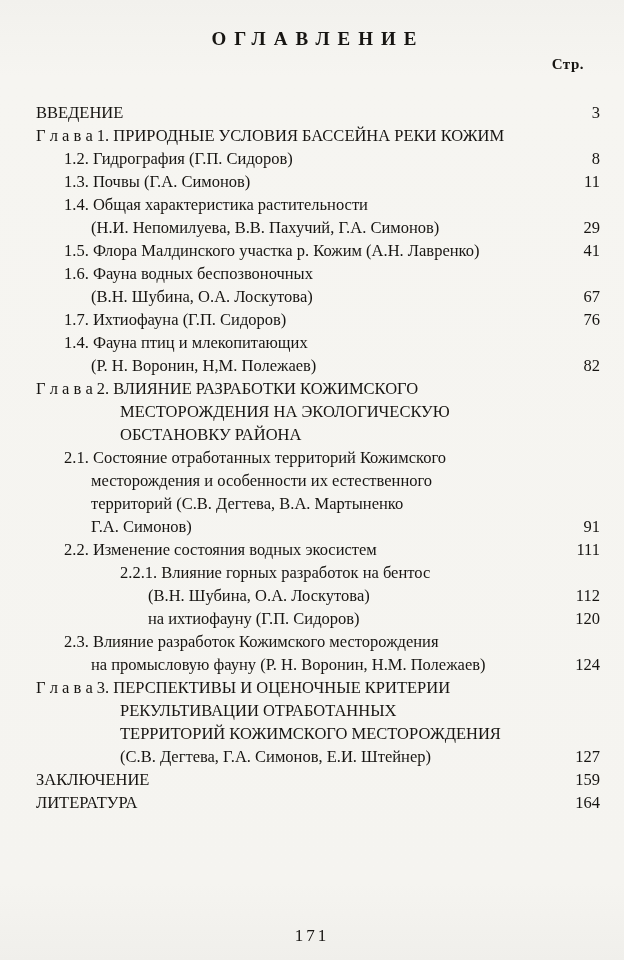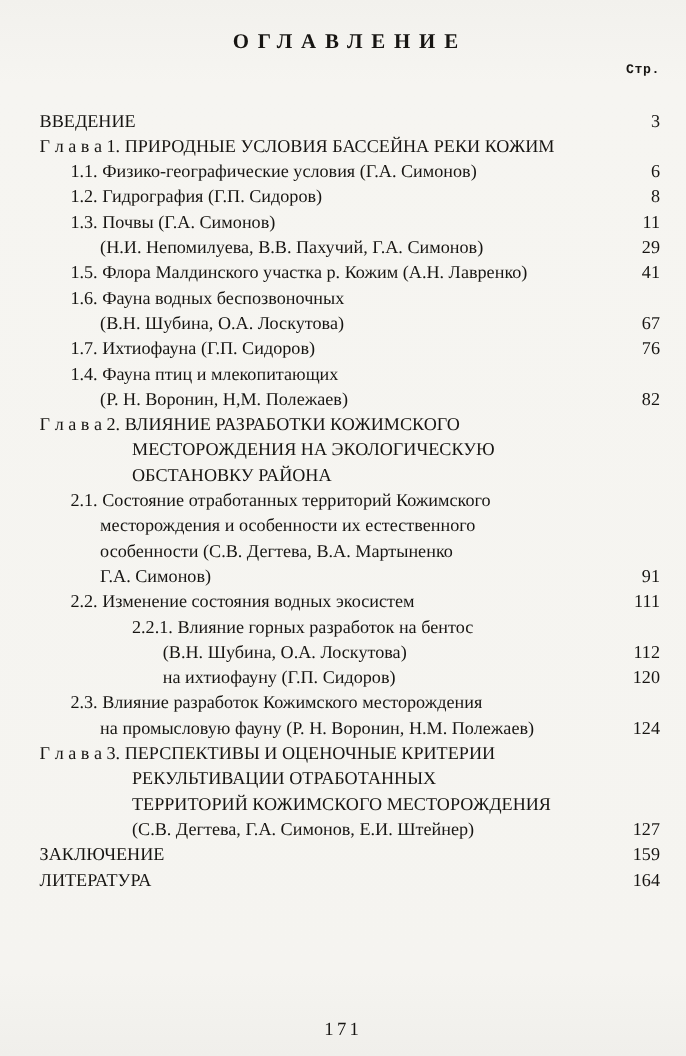--- a/index.html
+++ b/index.html
@@ -24,25 +24,24 @@
   }
   .title {
     text-align: center;
     font-size: 19px;
     font-weight: bold;
     letter-spacing: 8px;
     margin: 4px 0 6px 0;
   }
   .col-header {
     text-align: right;
-    font-size: 12px;
+    font-size: 15px;
     font-weight: bold;
     letter-spacing: 0.5px;
-    margin: 0 0 28px 0;
-    font-family: Liberation Mono, monospace;
+    margin: 0 16px 28px 0;
   }
   .toc {
     width: 100%;
   }
   .toc-line {
     display: flex;
     align-items: baseline;
     font-size: 16.5px;
     line-height: 23px;
     white-space: nowrap;
@@ -75,30 +74,29 @@
   <div class="col-header">Стр.</div>
   <div class="toc" id="toc">
       <div class="toc-line indent-0">
         <span class="toc-text">ВВЕДЕНИЕ</span>
         <span class="toc-page">3</span>
       </div>
       <div class="toc-line indent-0">
         <span class="toc-text">Г л а в а  1. ПРИРОДНЫЕ УСЛОВИЯ БАССЕЙНА РЕКИ КОЖИМ</span>
       </div>
       <div class="toc-line indent-1">
-        <span class="toc-text">1.1. Физико-географические условия (Г.А. Симонов)</span>
-        <span class="toc-page">6</span>
-      </div>
-      <div class="toc-line indent-1">
         <span class="toc-text">1.2. Гидрография (Г.П. Сидоров)</span>
         <span class="toc-page">8</span>
       </div>
       <div class="toc-line indent-1">
         <span class="toc-text">1.3. Почвы (Г.А. Симонов)</span>
         <span class="toc-page">11</span>
+      </div>
+      <div class="toc-line indent-1">
+        <span class="toc-text">1.4. Общая характеристика растительности</span>
       </div>
       <div class="toc-line indent-2">
         <span class="toc-text">(Н.И. Непомилуева, В.В. Пахучий, Г.А. Симонов)</span>
         <span class="toc-page">29</span>
       </div>
       <div class="toc-line indent-1">
         <span class="toc-text">1.5. Флора Малдинского участка р. Кожим (А.Н. Лавренко)</span>
         <span class="toc-page">41</span>
       </div>
       <div class="toc-line indent-1">
@@ -128,21 +126,21 @@
       <div class="toc-line indent-3">
         <span class="toc-text">ОБСТАНОВКУ РАЙОНА</span>
       </div>
       <div class="toc-line indent-1">
         <span class="toc-text">2.1. Состояние отработанных территорий Кожимского</span>
       </div>
       <div class="toc-line indent-2">
         <span class="toc-text">месторождения и особенности их естественного</span>
       </div>
       <div class="toc-line indent-2">
-        <span class="toc-text">особенности (С.В. Дегтева, В.А. Мартыненко</span>
+        <span class="toc-text">территорий (С.В. Дегтева, В.А. Мартыненко</span>
       </div>
       <div class="toc-line indent-2">
         <span class="toc-text">Г.А. Симонов)</span>
         <span class="toc-page">91</span>
       </div>
       <div class="toc-line indent-1">
         <span class="toc-text">2.2. Изменение состояния водных экосистем</span>
         <span class="toc-page">111</span>
       </div>
       <div class="toc-line indent-3">

